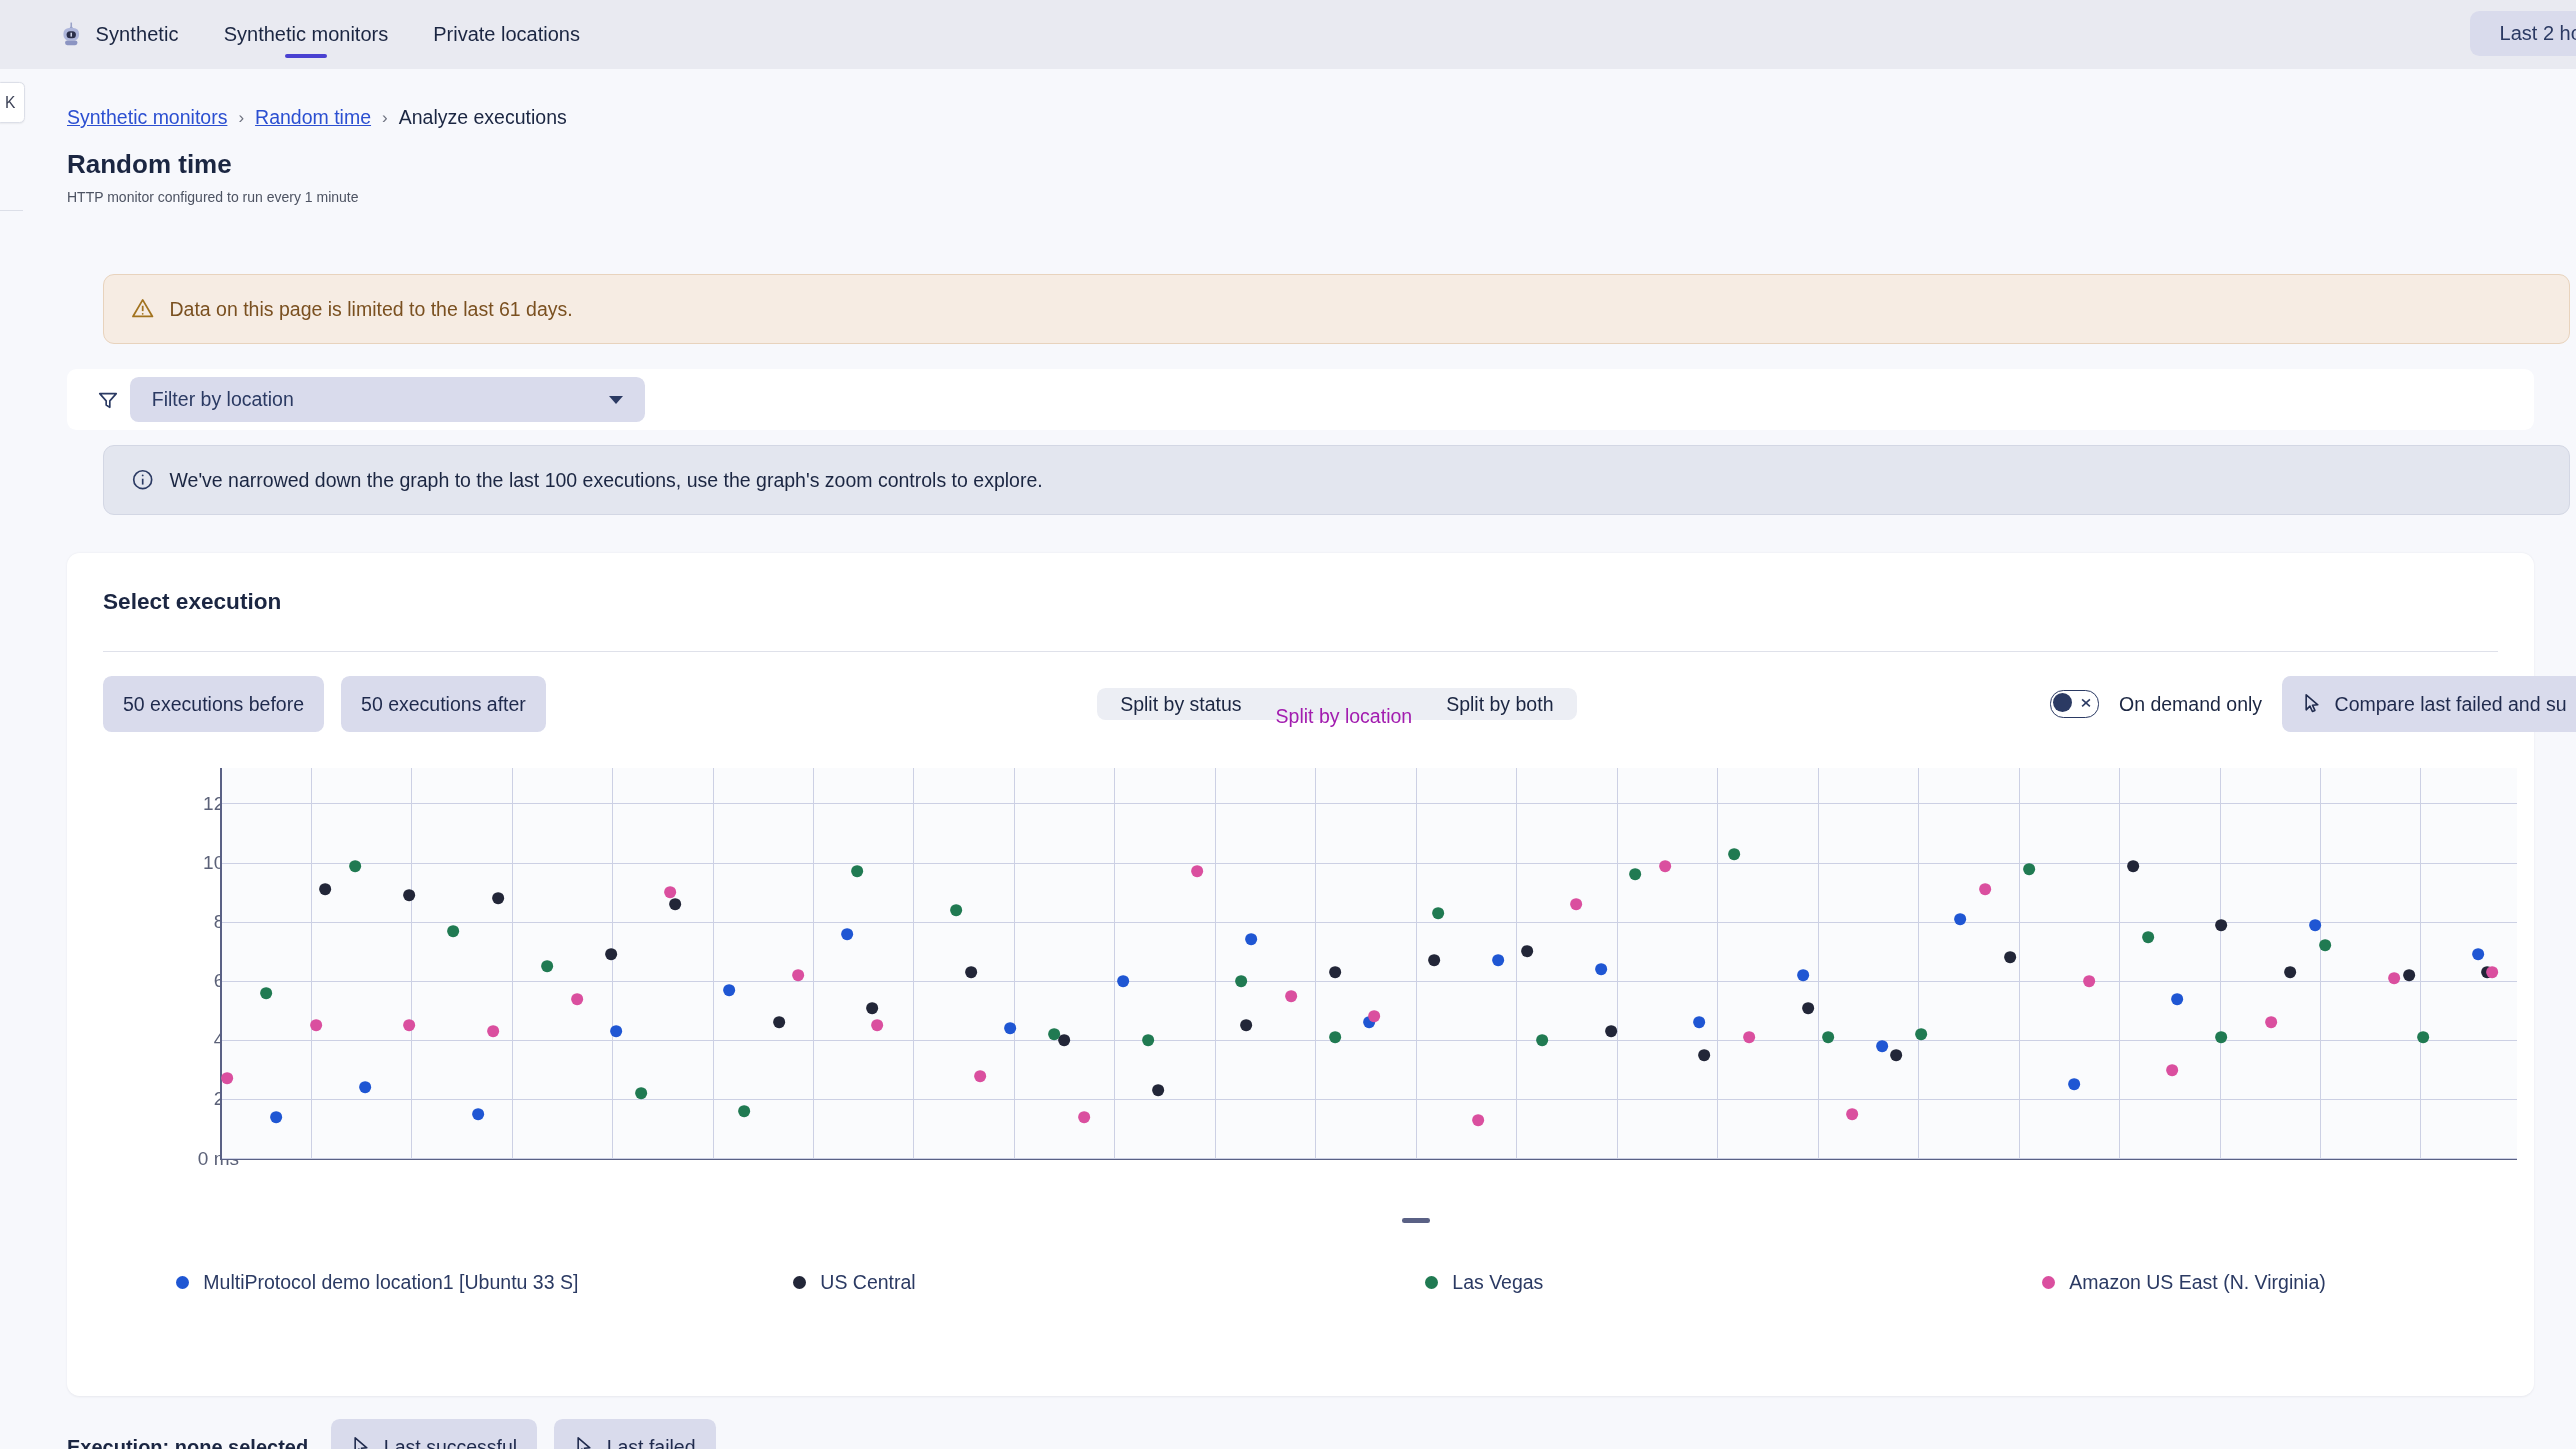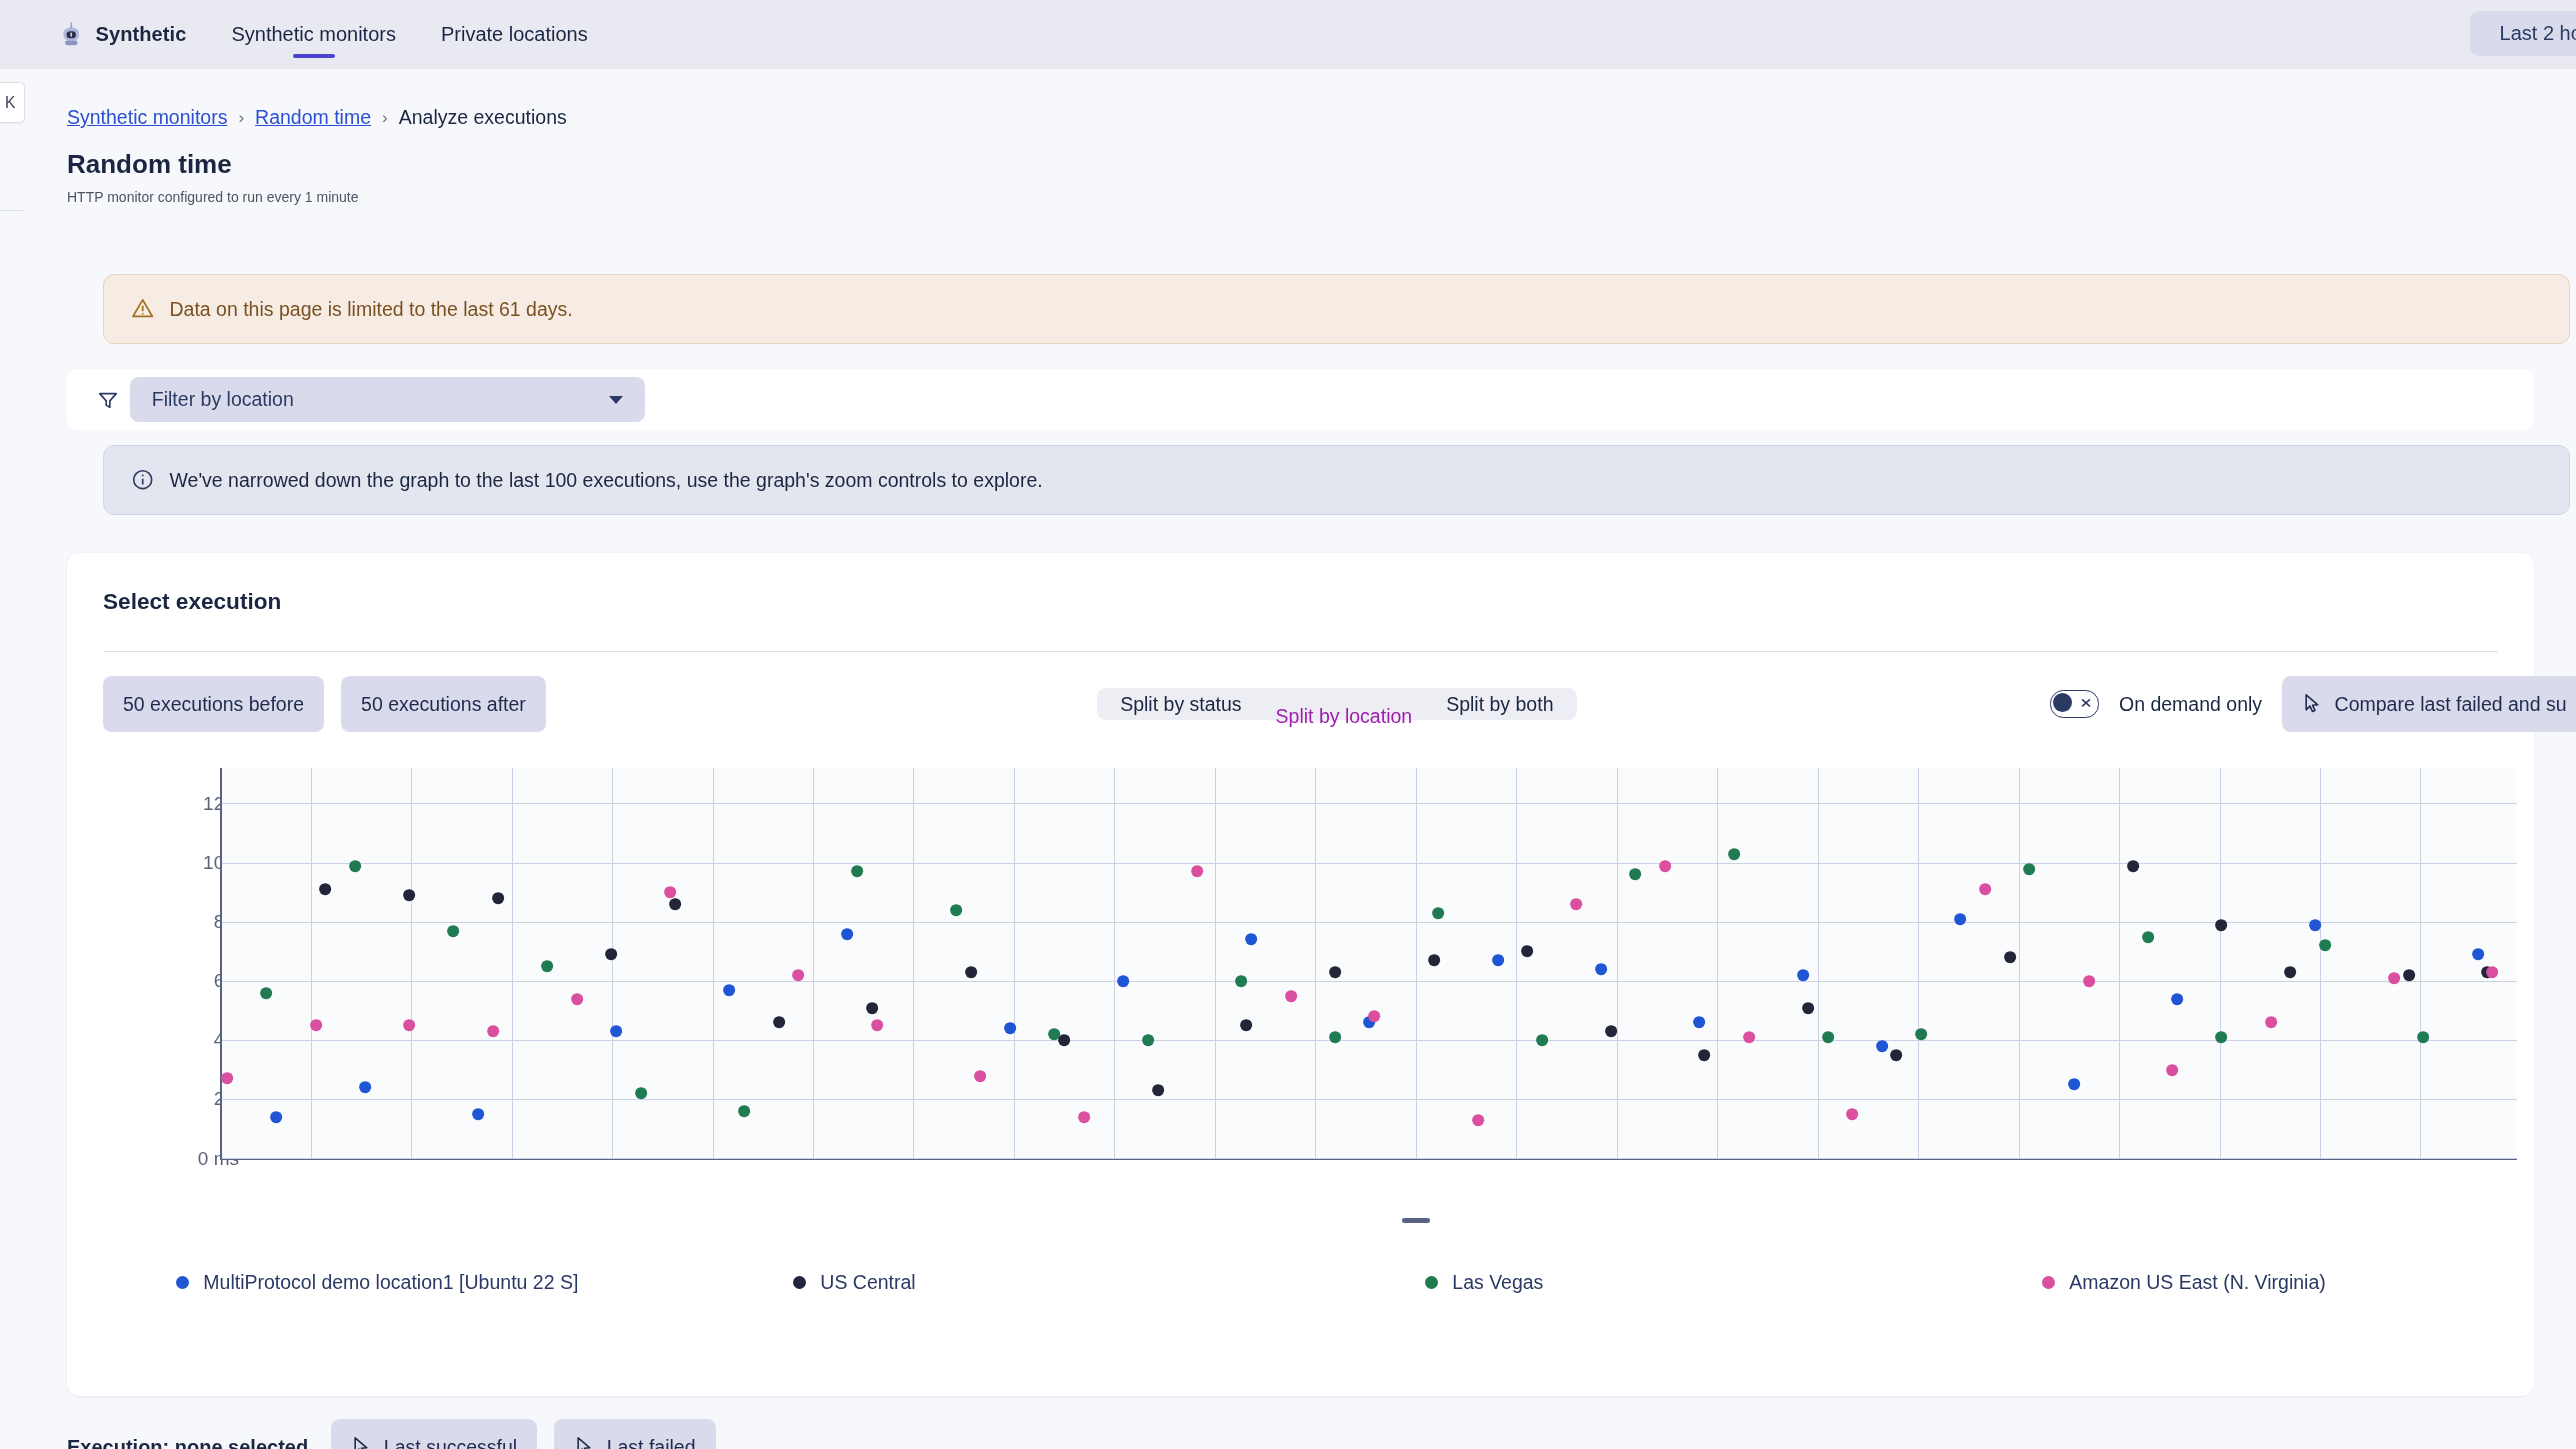--- a/index.html
+++ b/index.html
@@ -38,21 +38,21 @@
     gap: 11px;
     margin-right: 45px;
   }
   .brand-logo {
     width: 26.5px; height: 26.5px;
     position: relative;
     display: block;
   }
   .brand-name {
     font-size: 20px;
-    font-weight: bold;
+    font-weight: normal;
     color: #1b2642;
     letter-spacing: 0.1px;
   }
   .nav-tab {
     position: relative;
     font-size: 20px;
     color: #1b2642;
     padding: 0 0 0 0;
     margin-right: 45px;
     height: 69px;
@@ -699,21 +699,21 @@
             <div class="pt" style="left: 2049px; top: 254px; background: rgb(218, 79, 159);"></div>
             <div class="pt" style="left: 2172px; top: 210px; background: rgb(218, 79, 159);"></div>
             <div class="pt" style="left: 2270px; top: 204px; background: rgb(218, 79, 159);"></div>
           </div>
         <div class="brush-handle"></div>
       </div>
 
       <div class="legend" id="legend">
           <div class="legend-item" style="position: absolute; left: 109px;">
             <span class="legend-dot" style="background: rgb(31, 86, 211);"></span>
-            <span>MultiProtocol demo location1 [Ubuntu 22 S]</span>
+            <span>MultiProtocol demo location1 [Ubuntu 33 S]</span>
           </div>
           <div class="legend-item" style="position: absolute; left: 726px;">
             <span class="legend-dot" style="background: rgb(34, 38, 56);"></span>
             <span>US Central</span>
           </div>
           <div class="legend-item" style="position: absolute; left: 1358px;">
             <span class="legend-dot" style="background: rgb(32, 122, 82);"></span>
             <span>Las Vegas</span>
           </div>
           <div class="legend-item" style="position: absolute; left: 1975px;">

